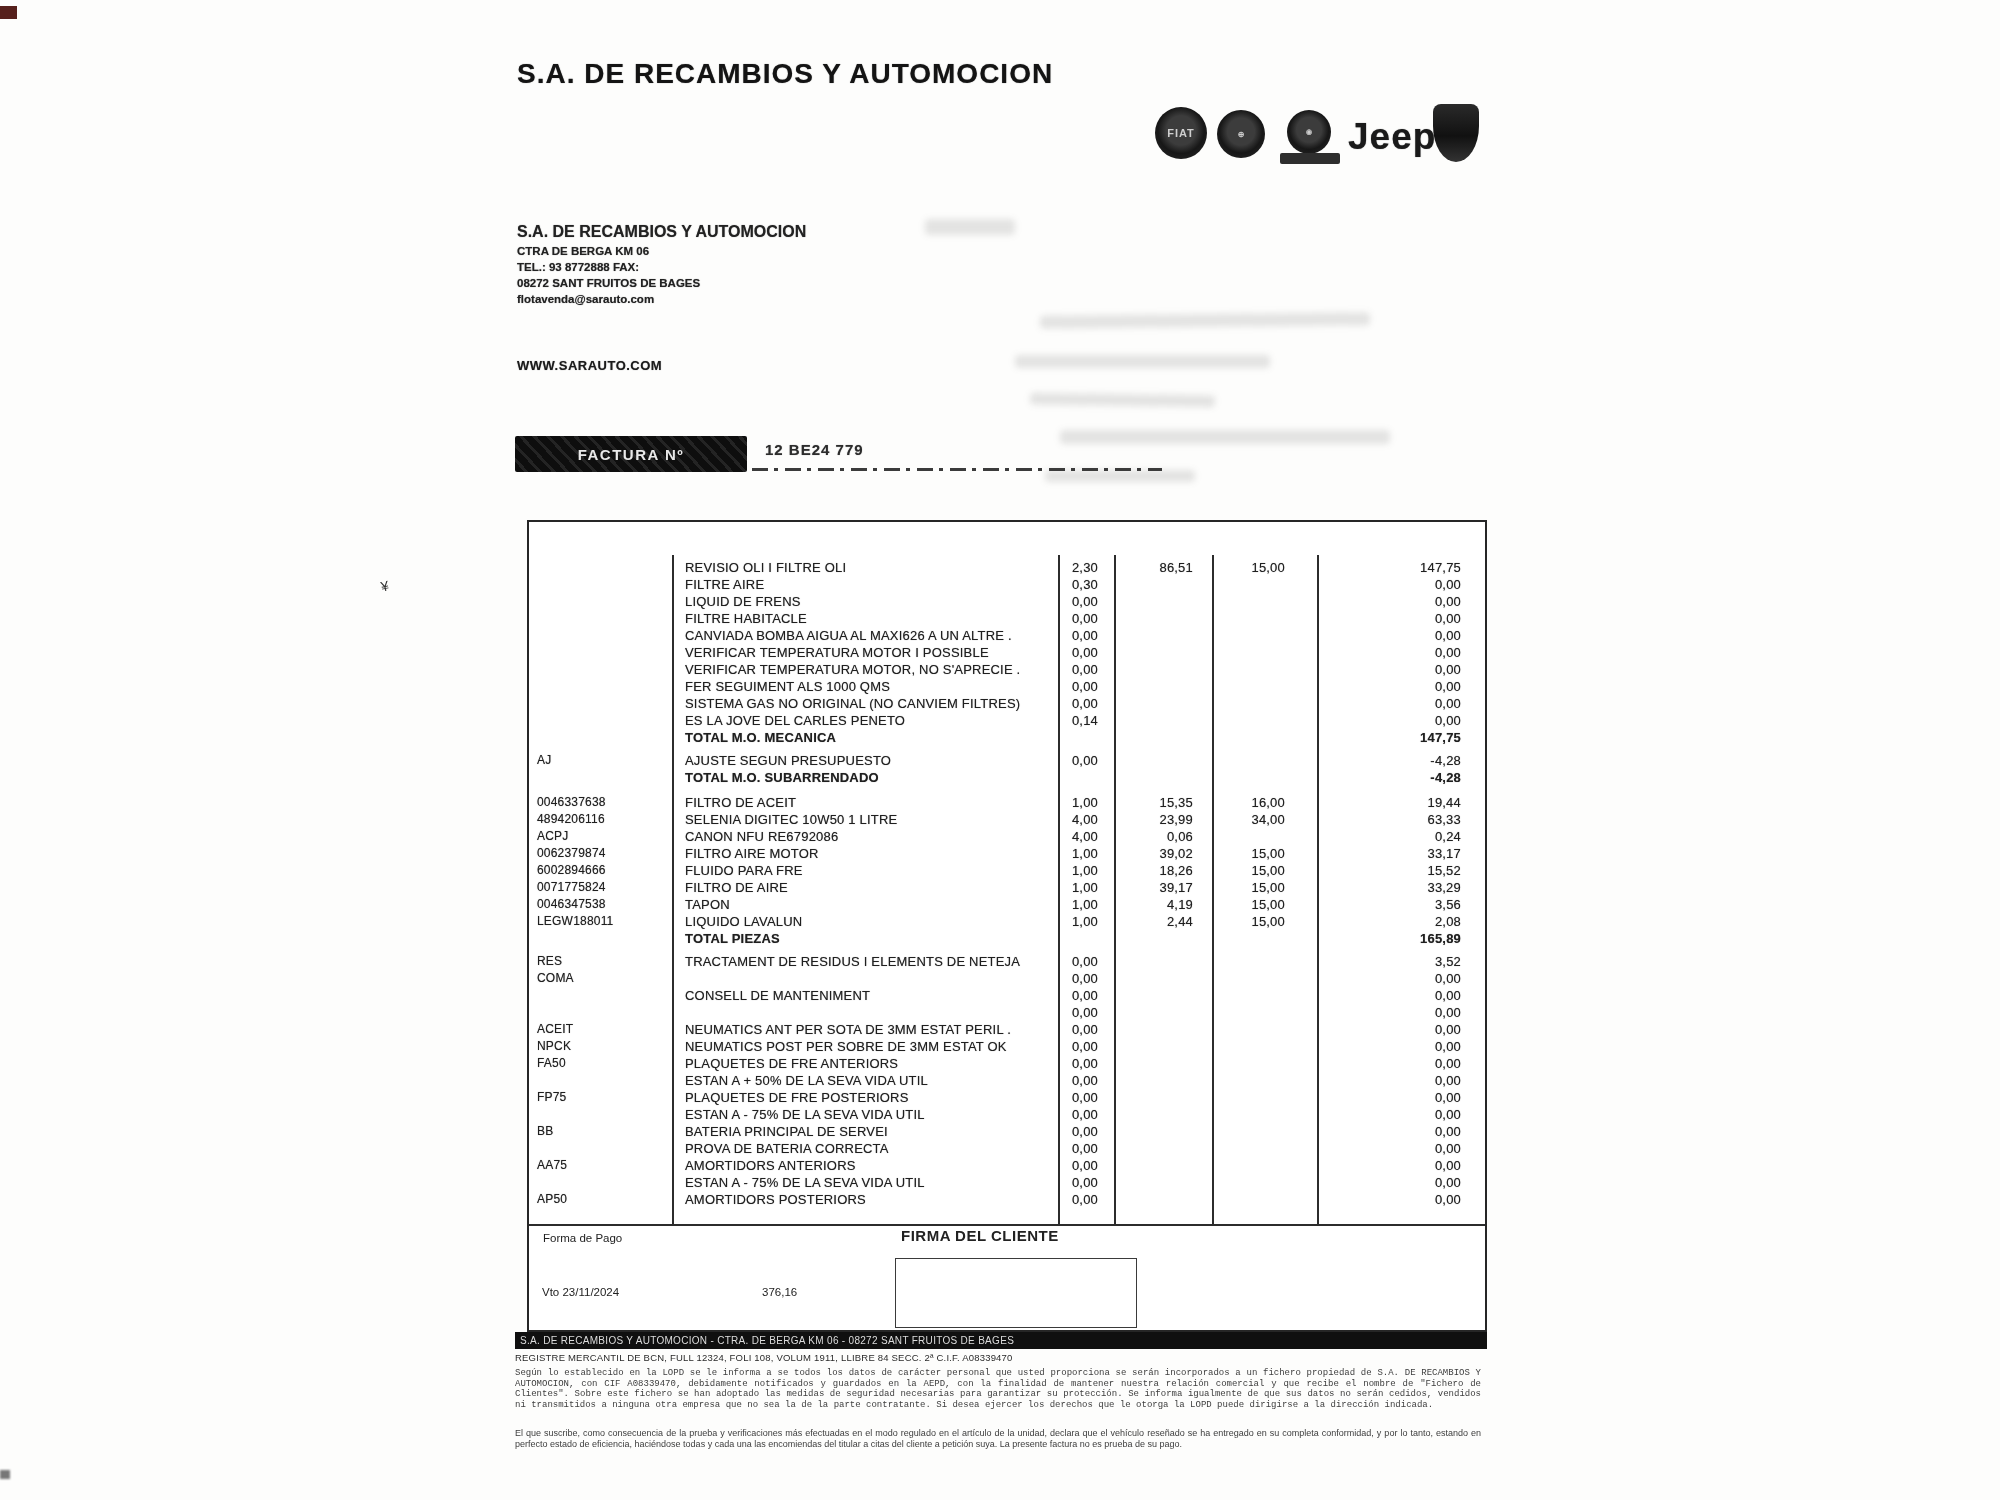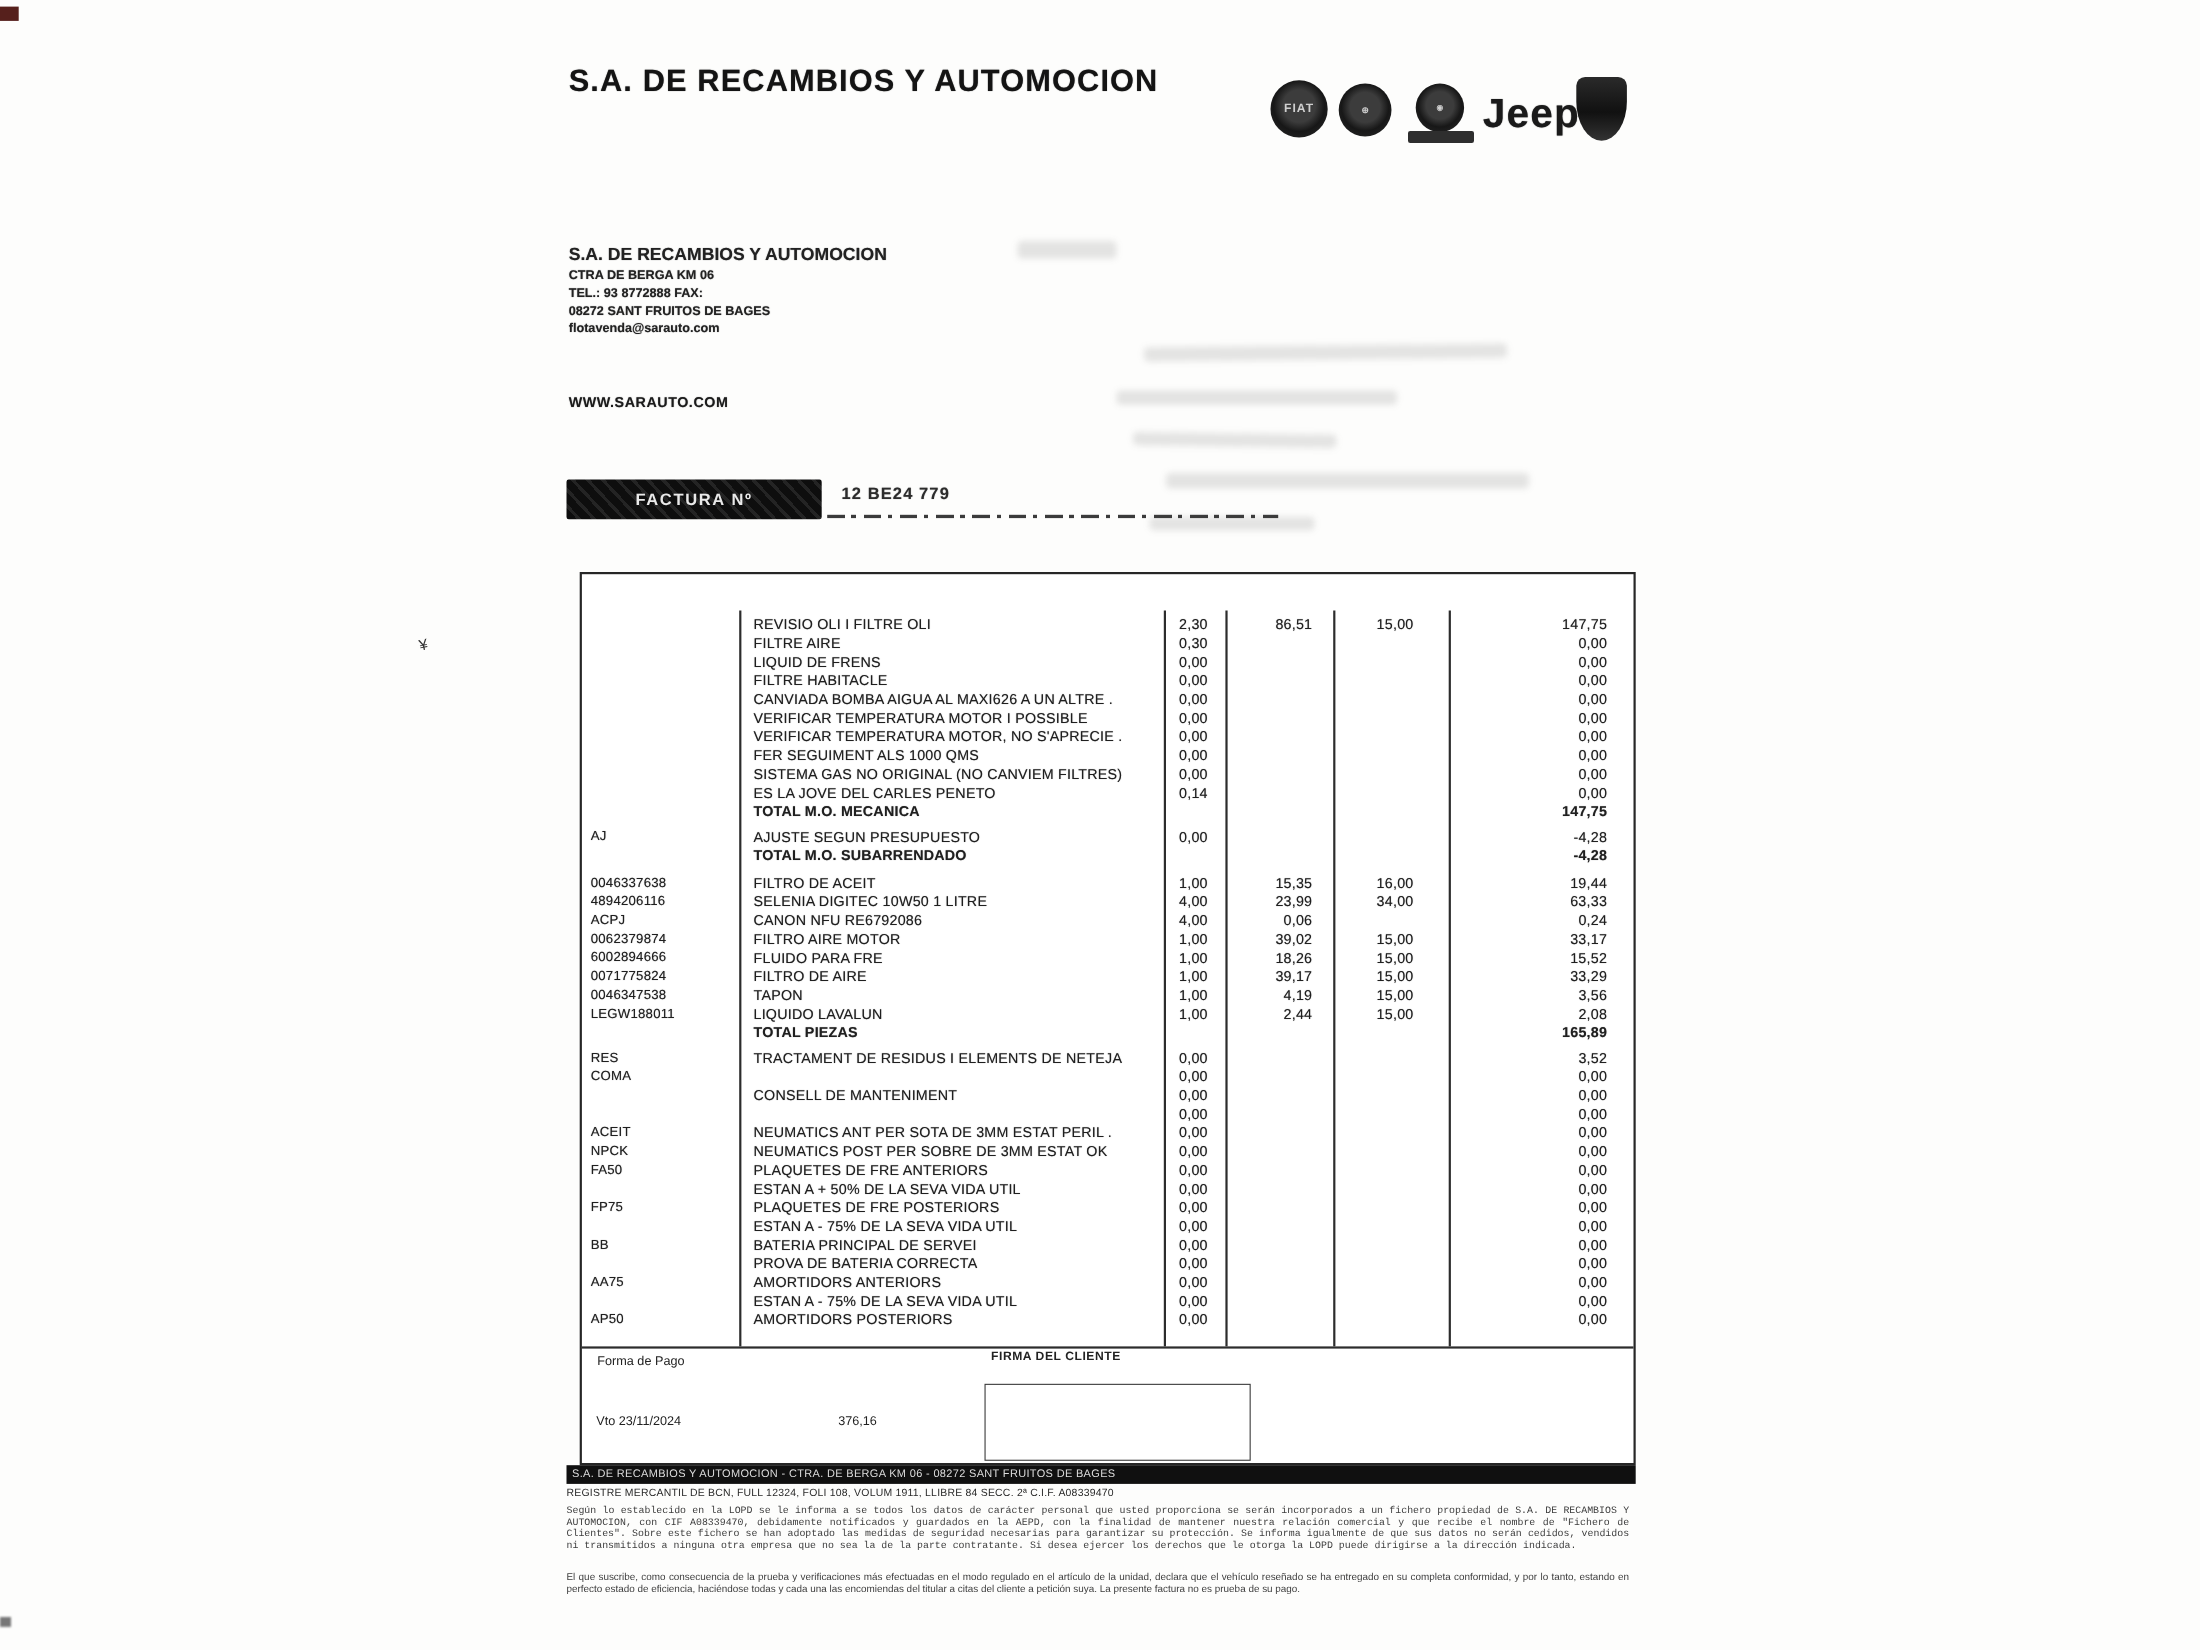--- a/index.html
+++ b/index.html
@@ -4,21 +4,21 @@
 <style>
   html,body{margin:0;padding:0;background:#ffffff;}
   .page{
     position:relative;width:2000px;height:1500px;background:#fdfdfc;overflow:hidden;
     font-family:"Liberation Sans", sans-serif;color:#1b1b1b;
   }
   .abs{position:absolute;}
   
   .doc-title{left:517px;top:58px;font-size:28px;font-weight:bold;letter-spacing:1px;color:#141414;
     text-shadow:0 0 1px rgba(0,0,0,.55);}
-  .logos{left:1148px;top:68px;width:350px;height:70px;}
+  .logos{left:1148px;top:102px;width:350px;height:70px;}
   .logo-circle{position:absolute;border-radius:50%;background:radial-gradient(circle at 50% 45%, #3c3c3c 0 38%, #171717 60%, #2b2b2b 100%);
     display:flex;align-items:center;justify-content:center;color:#cfcfcf;font-weight:bold;}
   .fiat{left:7px;top:5px;width:52px;height:52px;font-size:11px;letter-spacing:1px;}
   .alfa{left:69px;top:8px;width:48px;height:48px;font-size:8px;}
   .lancia{left:139px;top:8px;width:44px;height:44px;font-size:7px;}
   .lancia-tag{position:absolute;left:132px;top:51px;width:60px;height:11px;background:#2e2e2e;border-radius:2px;}
   .jeep-text{position:absolute;left:200px;top:14px;font-size:37px;font-weight:bold;color:#1a1a1a;letter-spacing:1px;
     text-shadow:0 0 1px rgba(0,0,0,.6);}
   .abarth{position:absolute;left:285px;top:2px;width:46px;height:58px;background:linear-gradient(180deg,#2a2a2a,#111 55%,#333);
     border-radius:8px 8px 50% 50%/8px 8px 62% 62%;}
@@ -56,21 +56,21 @@
   .trow.bold{font-weight:bold;}
   .cell{overflow:hidden;white-space:nowrap;}
   .cell.code{width:143px;padding-left:8px;box-sizing:border-box;font-size:12px;}
   .cell.desc{width:386px;padding-left:13px;box-sizing:border-box;}
   .cell.qty{width:56px;text-align:right;padding-right:16px;box-sizing:border-box;}
   .cell.price{width:98px;text-align:right;padding-right:19px;box-sizing:border-box;}
   .cell.dto{width:82px;text-align:right;padding-right:9px;box-sizing:border-box;}
   .cell.amt{flex:1;text-align:right;padding-right:24px;box-sizing:border-box;}
   
   .pay-forma{position:absolute;left:14px;top:710px;font-size:11.5px;color:#222;}
-  .pay-firma{position:absolute;left:372px;top:705px;font-size:11px;font-weight:bold;color:#222;letter-spacing:.5px;}
+  .pay-firma{position:absolute;left:372px;top:705px;font-size:15px;font-weight:bold;color:#222;letter-spacing:.5px;}
   .sig-box{position:absolute;left:366px;top:736px;width:240px;height:68px;border:1.6px solid #3a3a3a;background:#fff;}
   .pay-vto{position:absolute;left:13px;top:764px;font-size:11.5px;color:#222;}
   .pay-amt{position:absolute;left:233px;top:764px;font-size:11.5px;color:#222;}
   
   .f-strip{left:515px;top:1332px;width:972px;height:17px;background:#101010;color:#dcdcdc;
     font-size:10px;line-height:17px;padding-left:5px;box-sizing:border-box;letter-spacing:.3px;white-space:nowrap;overflow:hidden;}
   .f-reg{left:515px;top:1352px;width:972px;font-size:9.5px;color:#2a2a2a;letter-spacing:.2px;white-space:nowrap;overflow:hidden;
     filter:blur(.2px);}
   .f-para{left:515px;width:966px;font-size:9px;line-height:10.6px;color:#3d3d3d;text-align:justify;
     filter:blur(.45px);}

